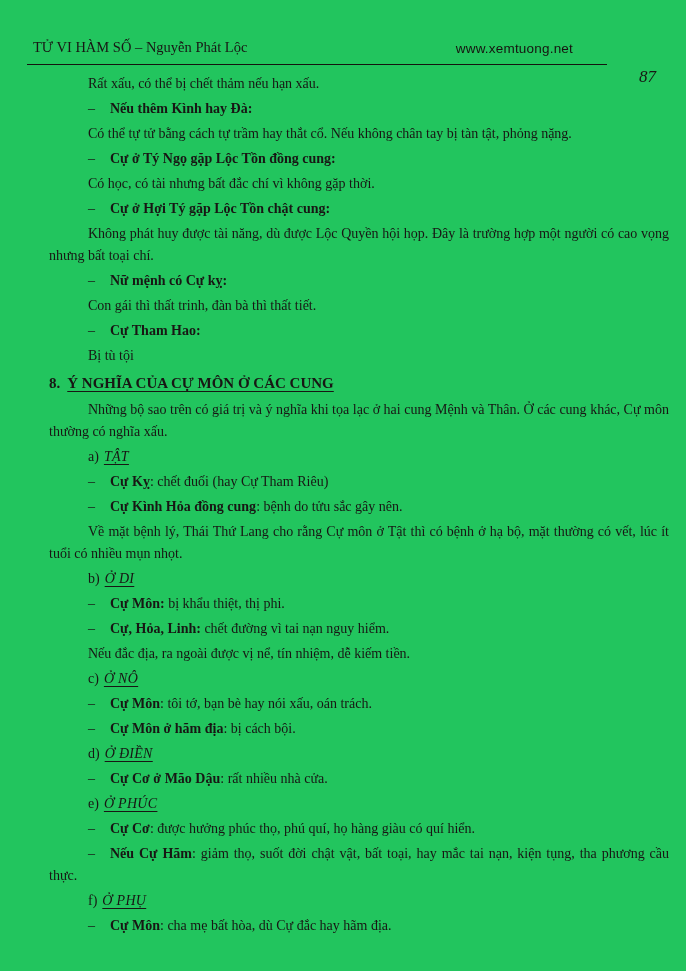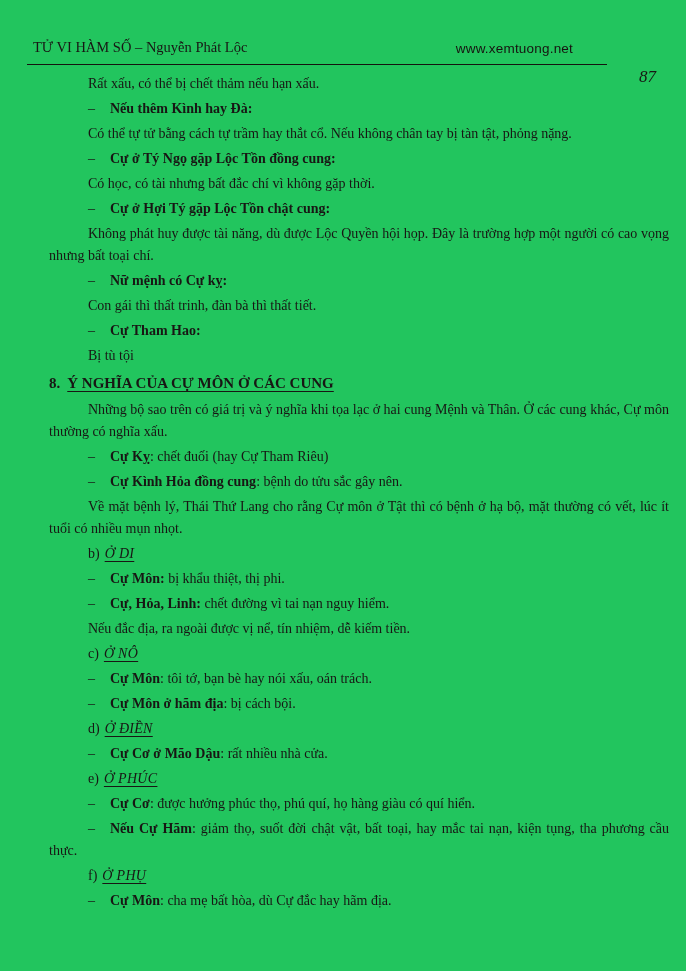--- a/index.html
+++ b/index.html
@@ -55,20 +55,21 @@
     <p>Con gái thì thất trinh, đàn bà thì thất tiết.</p>
 
     <p class="bullet"><span class="dash">–</span><span class="lbl">Cự Tham Hao:</span><span></span></p>
 
     <p>Bị tù tội</p>
 
     <p class="heading"><span class="num">8.</span><span class="utitle">Ý NGHĨA CỦA CỰ MÔN Ở CÁC CUNG</span></p>
 
     <p>Những bộ sao trên có giá trị và ý nghĩa khi tọa lạc ở hai cung Mệnh và Thân. Ở các cung khác, Cự môn thường có nghĩa xấu.</p>
 
+    <p class="section"><span class="sletter">a)</span><span class="stitle">TẬT</span></p>
 
     <p class="bullet"><span class="dash">–</span><span class="lbl">Cự Kỵ</span><span>: chết đuối (hay Cự Tham Riêu)</span></p>
 
     <p class="bullet"><span class="dash">–</span><span class="lbl">Cự Kình Hỏa đồng cung</span><span>: bệnh do tửu sắc gây nên.</span></p>
 
     <p>Về mặt bệnh lý, Thái Thứ Lang cho rằng Cự môn ở Tật thì có bệnh ở hạ bộ, mặt thường có vết, lúc ít tuổi có nhiều mụn nhọt.</p>
 
     <p class="section"><span class="sletter">b)</span><span class="stitle">Ở DI</span></p>
 
     <p class="bullet"><span class="dash">–</span><span class="lbl">Cự Môn:</span><span> bị khẩu thiệt, thị phi.</span></p>

